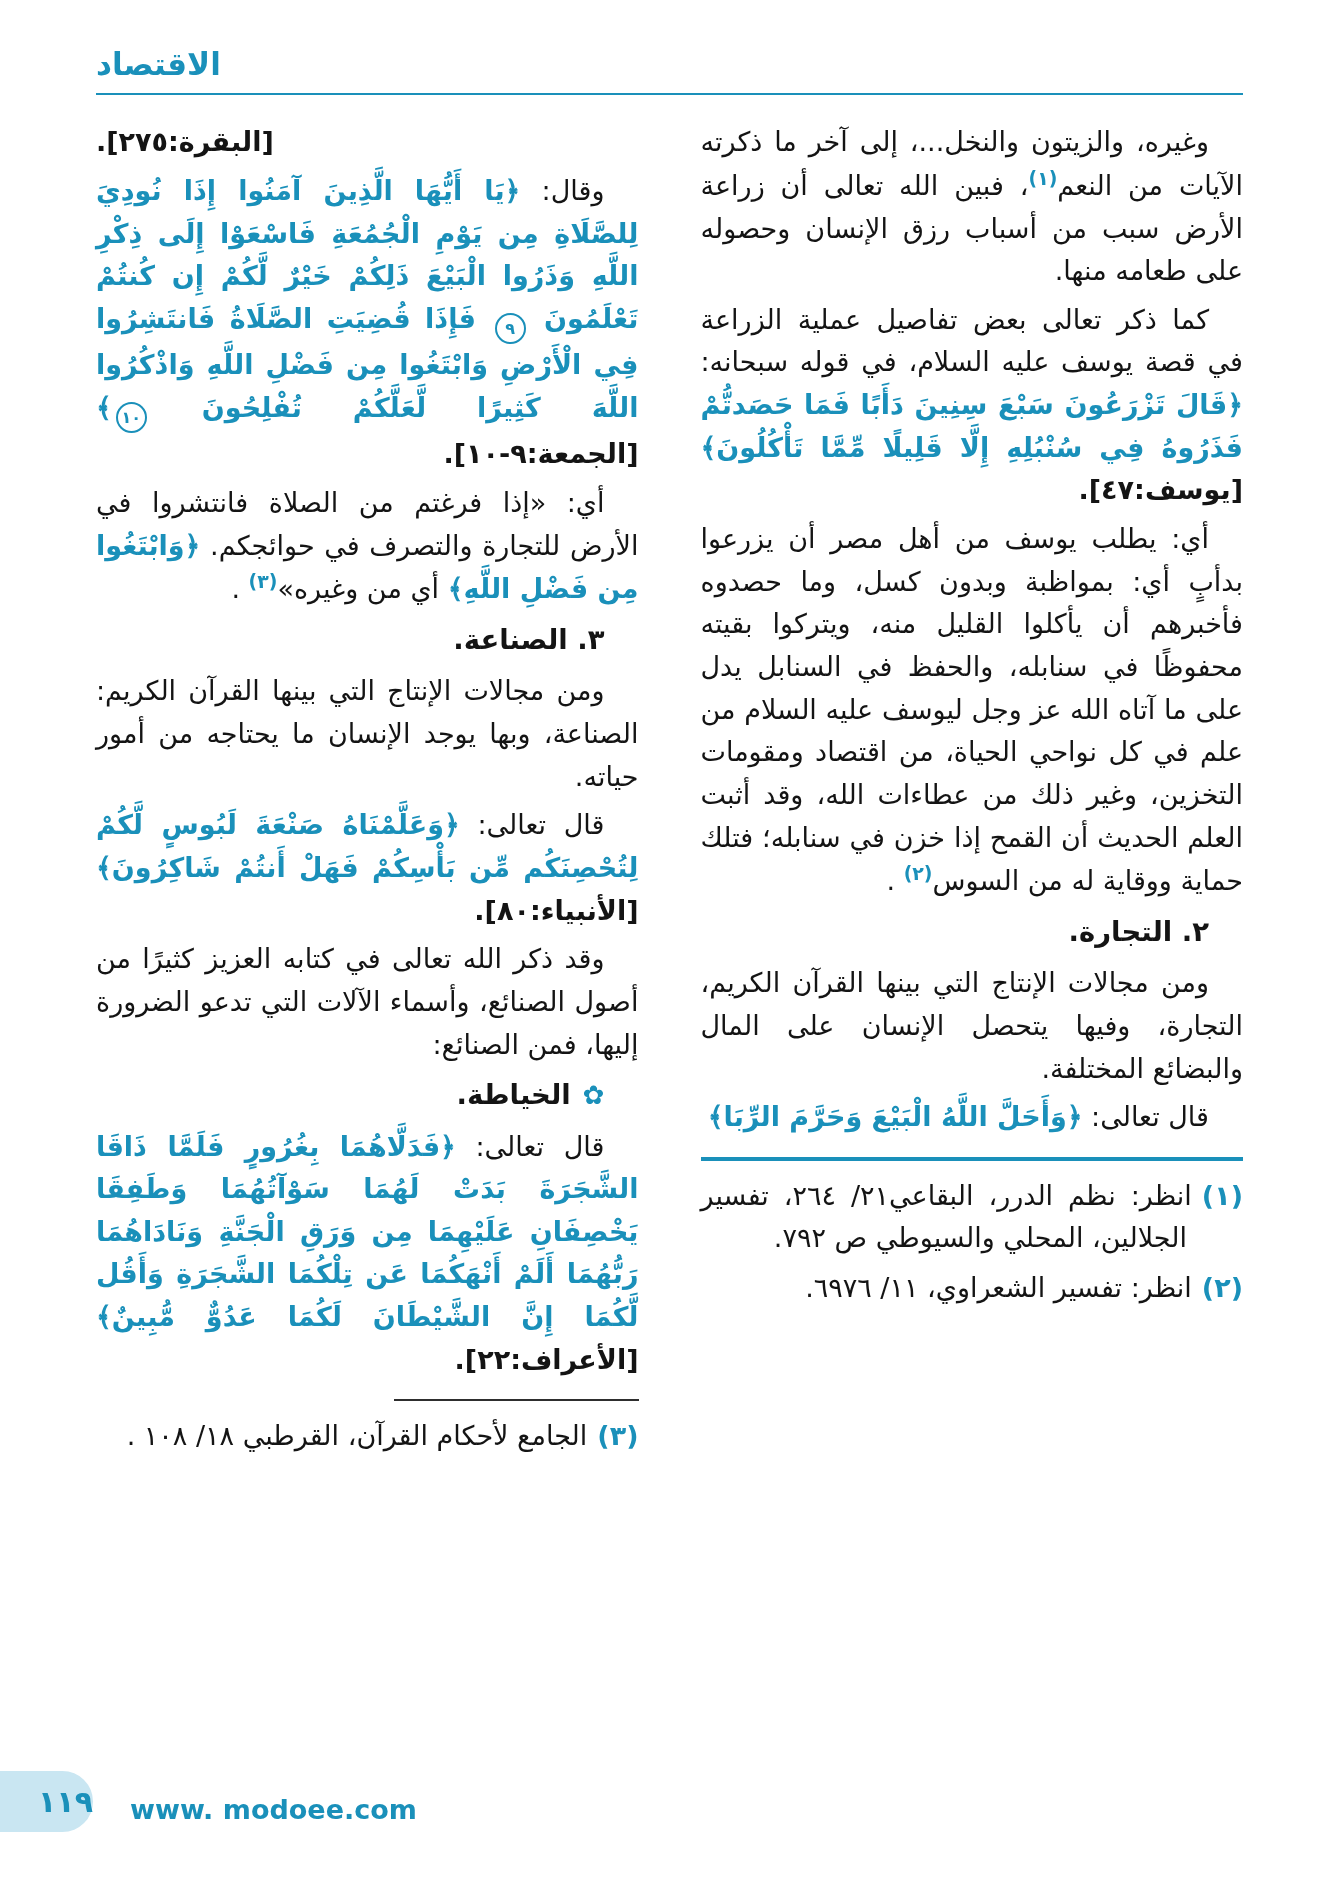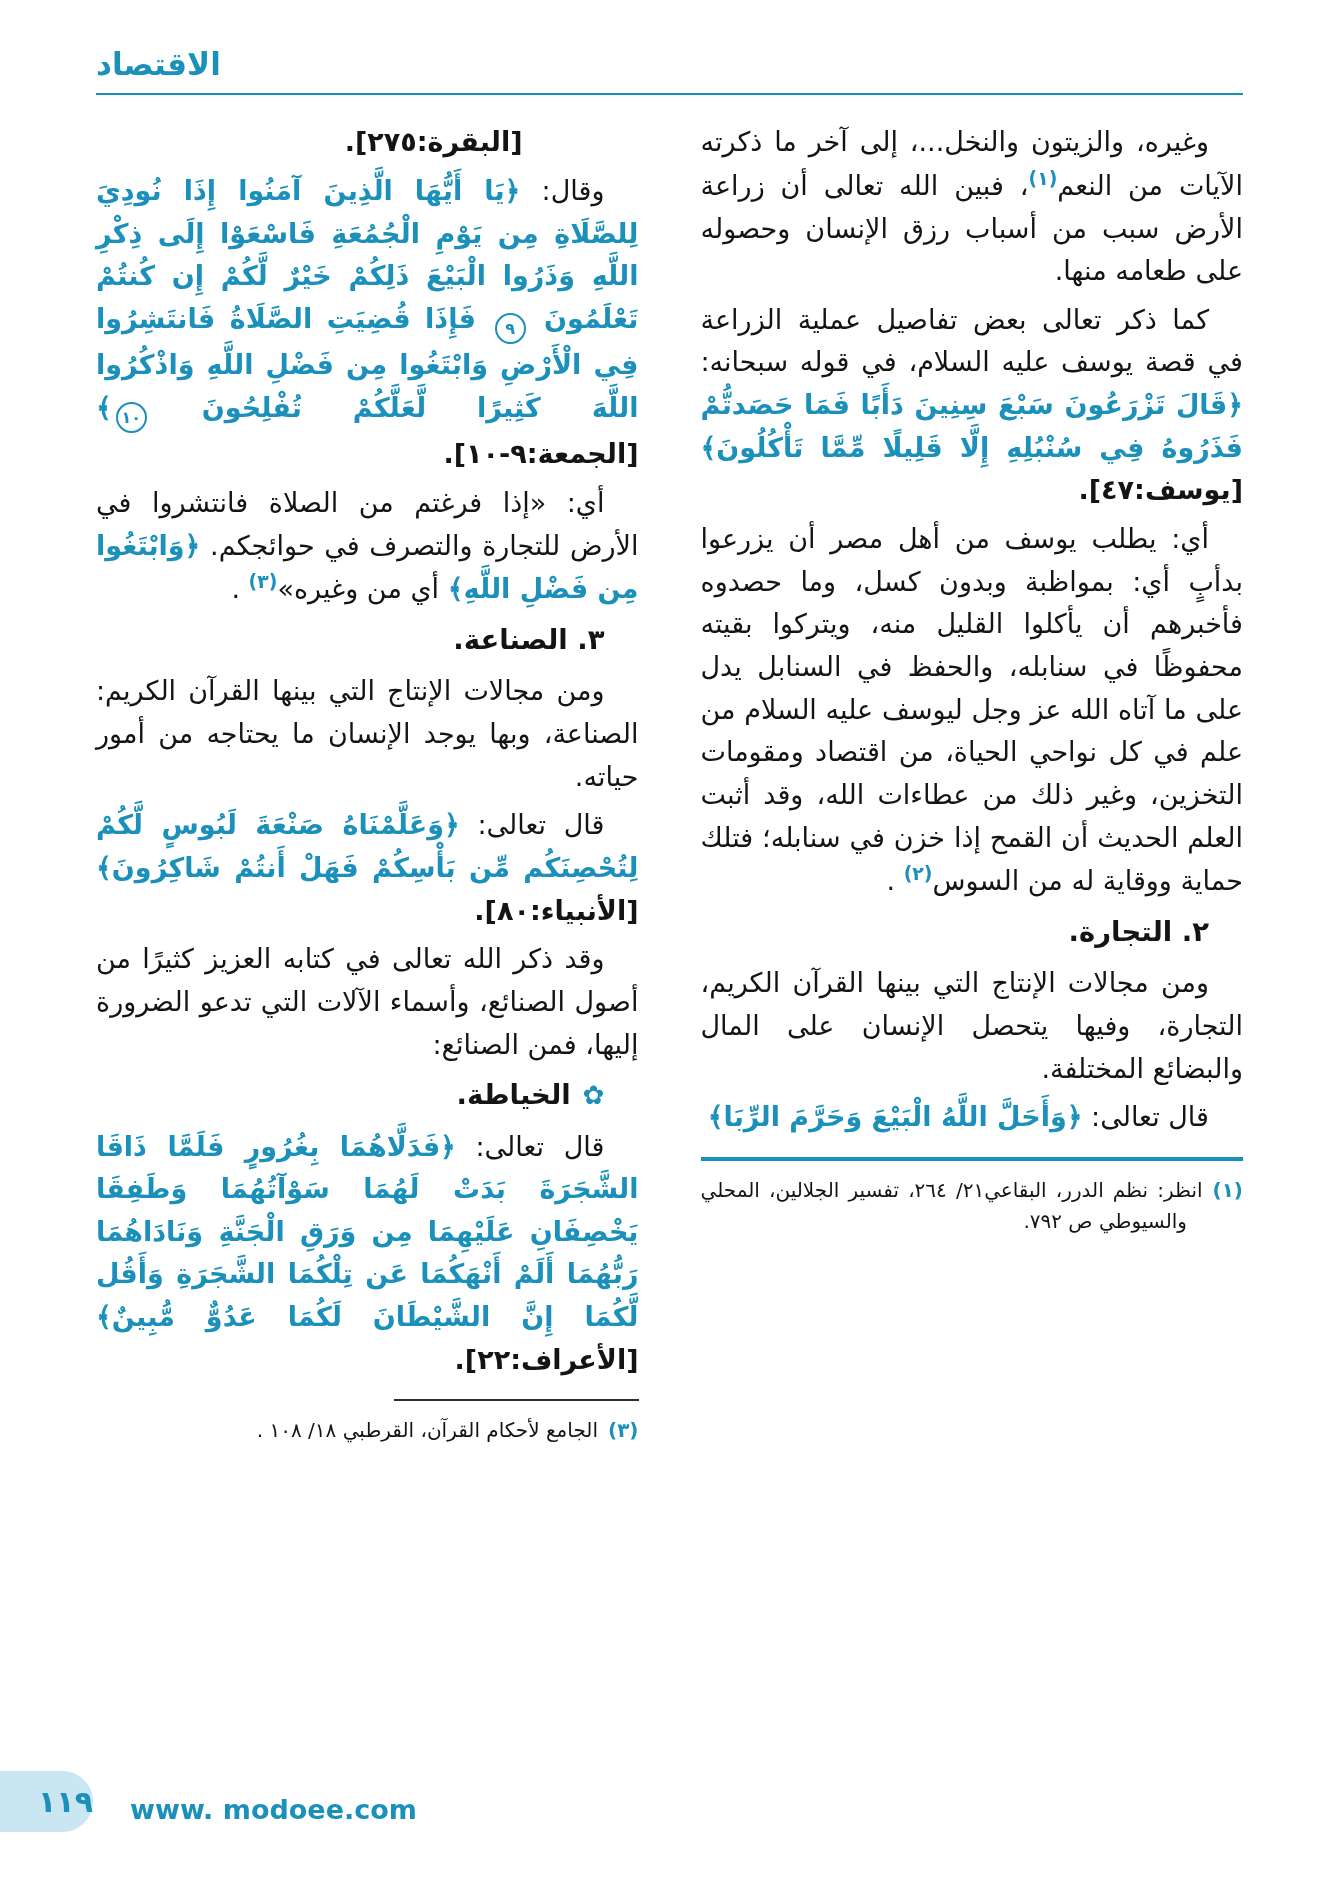--- a/index.html
+++ b/index.html
@@ -19,31 +19,31 @@
 
   
   .page-header{margin:46px 96px 0 96px;padding-bottom:10px;border-bottom:2.5px solid var(--accent);}
   .chapter-title{margin:0;text-align:left;color:var(--accent);font-size:31px;font-weight:bold;line-height:1.2;}
 
   
   .content{margin:26px 96px 0 96px;display:flex;gap:62px;align-items:flex-start;}
   .column{flex:1;min-width:0;}
 
   .para{margin:0 0 6px 0;font-size:27px;line-height:1.58;text-align:justify;text-indent:34px;}
-  .para.ref-start{text-indent:116px;text-align:right;}
+  .para.ref-start{text-indent:116px;text-align:left;}
   .t{color:var(--ink);}
   .quran{color:var(--accent);font-weight:bold;}
   .vref{color:var(--ink);font-weight:bold;}
   .fnref{color:var(--accent);font-size:0.70em;vertical-align:super;font-weight:bold;}
   .heading{margin:8px 0 10px 0;font-size:27.5px;font-weight:bold;text-indent:34px;line-height:1.5;}
   .ornament{color:var(--accent);margin-left:12px;font-size:26px;}
   .bold{font-weight:bold;}
 
   
-  .footnotes{margin-top:18px;font-size:20px;}
+  .footnotes{margin-top:18px;font-size:27px;}
   .fn-rule{border:0;border-top:4px solid var(--accent);margin:0 0 14px 0;width:100%;}
   .fn-rule.short{border-top:2.5px solid #2e2e2e;width:45%;}
   .footnote{margin:0 0 8px 0;text-align:justify;line-height:1.55;padding-right:56px;text-indent:-56px;}
   .fnmark{color:var(--accent);font-weight:bold;margin-left:10px;}
 
   
   .ayah{
     display:inline-flex;align-items:center;justify-content:center;
     width:31px;height:31px;border:2px solid var(--accent);border-radius:50%;
     color:var(--accent);font-size:16px;font-weight:bold;
@@ -83,20 +83,21 @@
 
       <h3 class="heading">٢. التجارة.</h3>
 
       <p class="para"><span class="t">ومن مجالات الإنتاج التي بينها القرآن الكريم، التجارة، وفيها يتحصل الإنسان على المال والبضائع المختلفة.</span></p>
 
       <p class="para"><span class="t">قال تعالى: </span><span class="quran">﴿وَأَحَلَّ اللَّهُ الْبَيْعَ وَحَرَّمَ الرِّبَا﴾</span></p>
 
       <div class="footnotes">
         <hr class="fn-rule">
         <p class="footnote"><span class="fnmark">(١)</span><span class="t">انظر: نظم الدرر، البقاعي٢١/ ٢٦٤، تفسير الجلالين، المحلي والسيوطي ص ٧٩٢.</span></p>
+        <p class="footnote"><span class="fnmark">(٢)</span><span class="t">انظر: تفسير الشعراوي، ١١/ ٦٩٧٦.</span></p>
       </div>
 
     </section>
 
     <section class="column column-left">
 
       <p class="para ref-start"><span class="vref">[البقرة:٢٧٥].</span></p>
 
       <p class="para"><span class="t">وقال: </span><span class="quran">﴿يَا أَيُّهَا الَّذِينَ آمَنُوا إِذَا نُودِيَ لِلصَّلَاةِ مِن يَوْمِ الْجُمُعَةِ فَاسْعَوْا إِلَى ذِكْرِ اللَّهِ وَذَرُوا الْبَيْعَ ذَلِكُمْ خَيْرٌ لَّكُمْ إِن كُنتُمْ تَعْلَمُونَ </span><span class="ayah">٩</span><span class="quran"> فَإِذَا قُضِيَتِ الصَّلَاةُ فَانتَشِرُوا فِي الْأَرْضِ وَابْتَغُوا مِن فَضْلِ اللَّهِ وَاذْكُرُوا اللَّهَ كَثِيرًا لَّعَلَّكُمْ تُفْلِحُونَ </span><span class="ayah">١٠</span><span class="quran">﴾</span><span class="vref"> [الجمعة:٩-١٠].</span></p>
 

